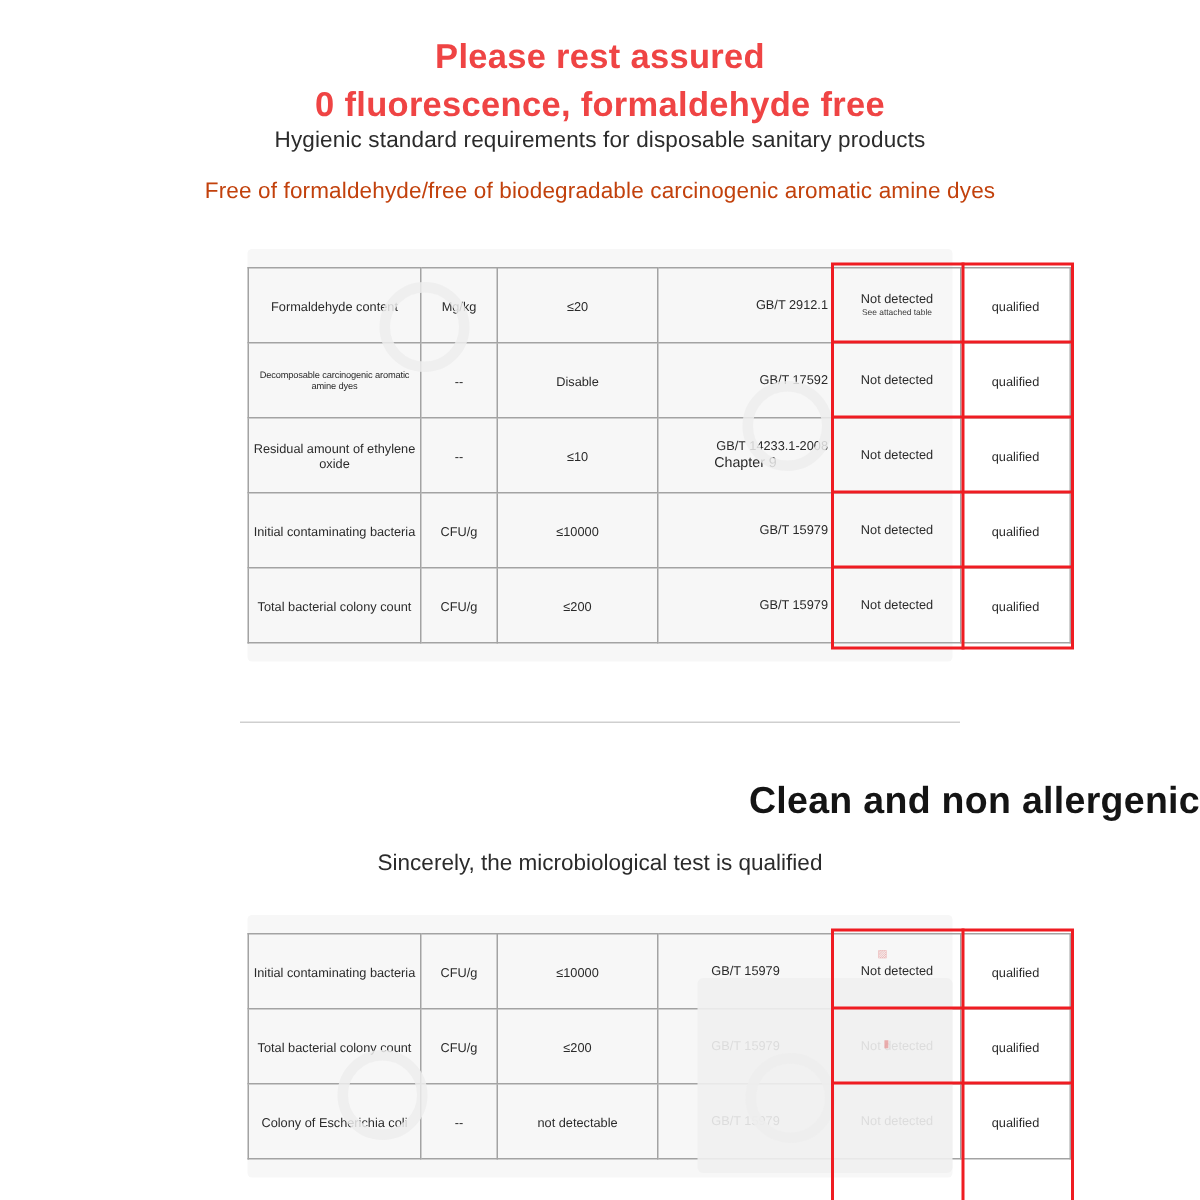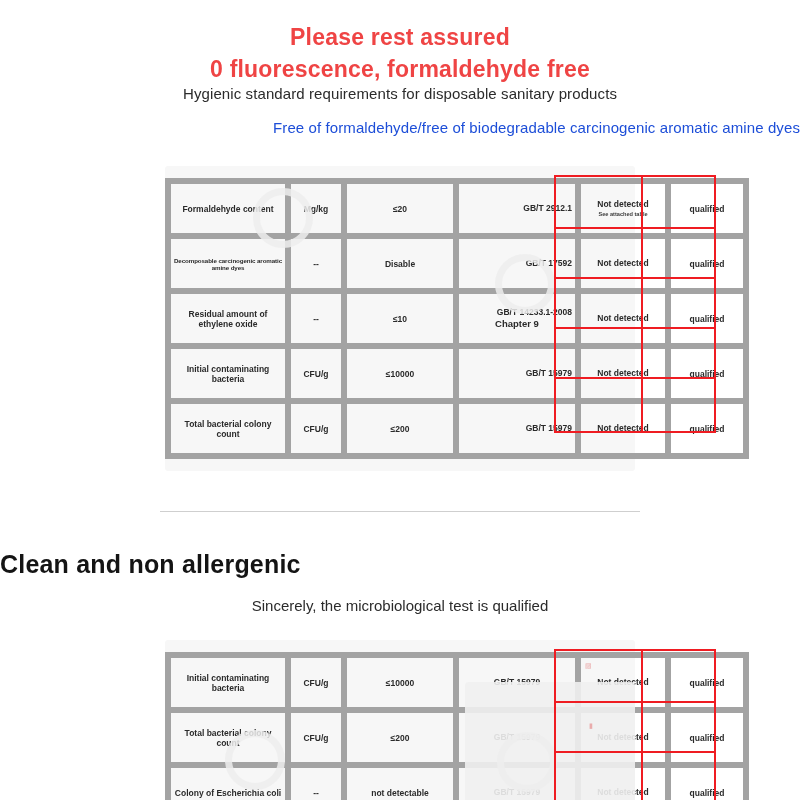--- a/index.html
+++ b/index.html
@@ -42,24 +42,23 @@
     margin-top: 14px;
     letter-spacing: 0.1px;
   }
   .h-sub2 {
     font-size: 15px;
     color: #2b2b2b;
     letter-spacing: 0.1px;
   }
   .h-sub3 {
     font-size: 15px;
-    color: #1d4ed8;
+    color: #c2410c;
     margin-top: 17px;
     letter-spacing: 0.1px;
-    text-align: right;
   }
 
   
   .table-card {
     position: relative;
     margin: 0 auto;
     background: #f7f7f7;
     border-radius: 3px;
   }
   #table-card-1 {
@@ -83,29 +82,28 @@
   }
 
   table.spec {
     border-collapse: collapse;
     width: 440px;
     margin: 0 auto;
     background: transparent;
     table-layout: fixed;
   }
   table.spec td {
-    border: 6px solid #a3a3a3;
+    border: 1px solid #a3a3a3;
     height: 47px;
     font-size: 8.5px;
     color: #2a2a2a;
     text-align: center;
     vertical-align: middle;
     padding: 1px 3px;
     background: transparent;
-    font-weight: bold;
   }
   td.c-name { width: 108px; font-size: 8.5px; }
   td.c-name.tiny { font-size: 6.2px; letter-spacing: -0.1px; }
   td.c-unit { width: 44px; font-size: 8.5px; margin-left: 31px; }
   td.c-val  { width: 100px; font-size: 11px; }
   td.c-std  { width: 110px; font-size: 8.5px; line-height: 1.35; }
   td.c-res  { width: 78px; font-size: 8.5px; line-height: 1.3; }
   td.c-qual { width: 66px; font-size: 8.5px; }
 
   .std-main { display: block; font-size: 8.5px; text-align: right; }
@@ -133,21 +131,21 @@
   
   .divider {
     width: 480px;
     height: 1px;
     background: #cfcfcf;
     margin: 40px auto 0 auto;
   }
 
   
   .h2-main {
-    text-align: left;
+    text-align: right;
     font-size: 25px;
     font-weight: bold;
     margin-top: 38px;
     color: #141414;
     letter-spacing: 0.2px;
   }
   .h2-sub {
     text-align: center;
     font-size: 15px;
     margin-top: 18px;

